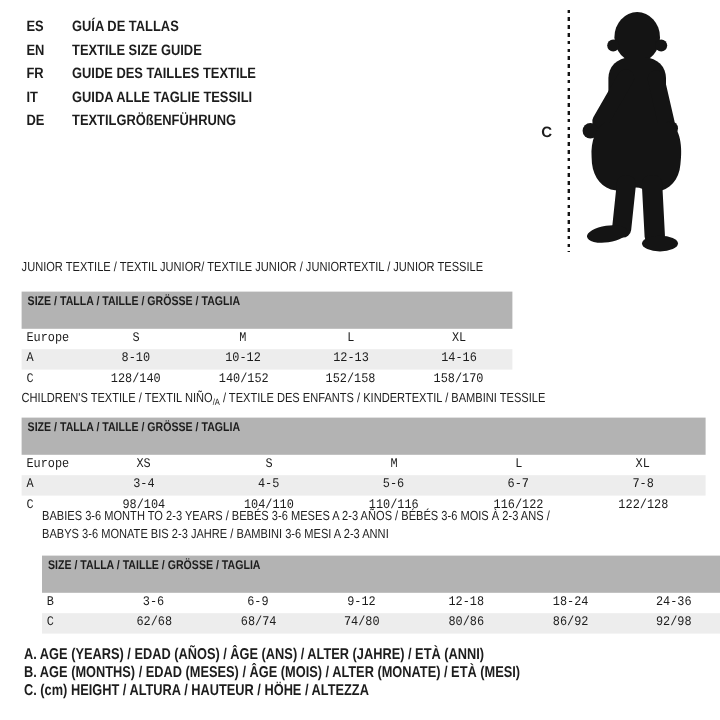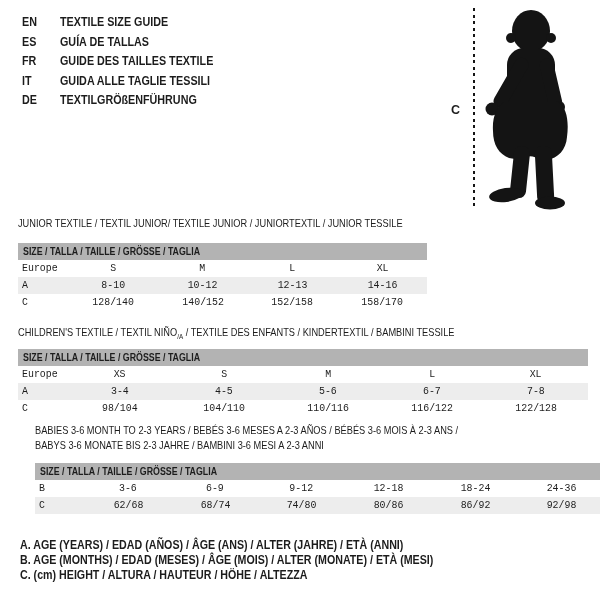--- a/index.html
+++ b/index.html
@@ -26,45 +26,45 @@
   .fig-svg{position:absolute;left:478px;top:8px;}
 
   
   .table-block{position:absolute;left:18px;}
   .tb-junior{top:217px;width:409px;}
   .tb-children{top:326px;width:570px;}
   .tb-babies{top:423px;width:570px;margin-left:17px;}
   .tb-title{font-weight:normal;font-size:11px;line-height:13px;}
   .tb-babies .tb-title{line-height:15px;}
   .sub{font-size:7.5px;vertical-align:-2.5px;letter-spacing:0;}
-  .size-bar{height:17px;line-height:17.5px;background:var(--bar,#b3b3b3);
+  .size-bar{height:31px;line-height:17.5px;background:var(--bar,#b3b3b3);
     font-weight:bold;font-size:10.5px;padding-left:5px;box-sizing:border-box;}
   .tb-junior .size-bar{margin-top:13px;}
   .tb-children .size-bar{margin-top:6px;}
   .tb-babies .size-bar{margin-top:10px;}
   .t-row{display:flex;height:17px;line-height:17px;font-size:11px;font-family:Liberation Mono, monospace;}
   .t-row.shaded{background:var(--shade,#ededed);}
   .row-label{width:50px;padding-left:4px;box-sizing:border-box;}
   .cell{flex:1;text-align:center;}
 
   
   .notes{position:absolute;left:20px;top:537px;}
   .note-line{height:15.2px;line-height:15.2px;font-weight:bold;font-size:13px;}
 </style>
 </head>
 <body style="--bar: #b3b3b3; --shade: #ededed; --text: #1c1c1c;">
 
 <div class="lang-list">
     <div class="lang-row">
+      <span class="lang-code"><span class="cond86">ES</span></span>
+      <span class="lang-label"><span class="cond86">GUÍA DE TALLAS</span></span>
+    </div>
+    <div class="lang-row">
       <span class="lang-code"><span class="cond86">EN</span></span>
       <span class="lang-label"><span class="cond86">TEXTILE SIZE GUIDE</span></span>
-    </div>
-    <div class="lang-row">
-      <span class="lang-code"><span class="cond86">ES</span></span>
-      <span class="lang-label"><span class="cond86">GUÍA DE TALLAS</span></span>
     </div>
     <div class="lang-row">
       <span class="lang-code"><span class="cond86">FR</span></span>
       <span class="lang-label"><span class="cond86">GUIDE DES TAILLES TEXTILE</span></span>
     </div>
     <div class="lang-row">
       <span class="lang-code"><span class="cond86">IT</span></span>
       <span class="lang-label"><span class="cond86">GUIDA ALLE TAGLIE TESSILI</span></span>
     </div>
     <div class="lang-row">

